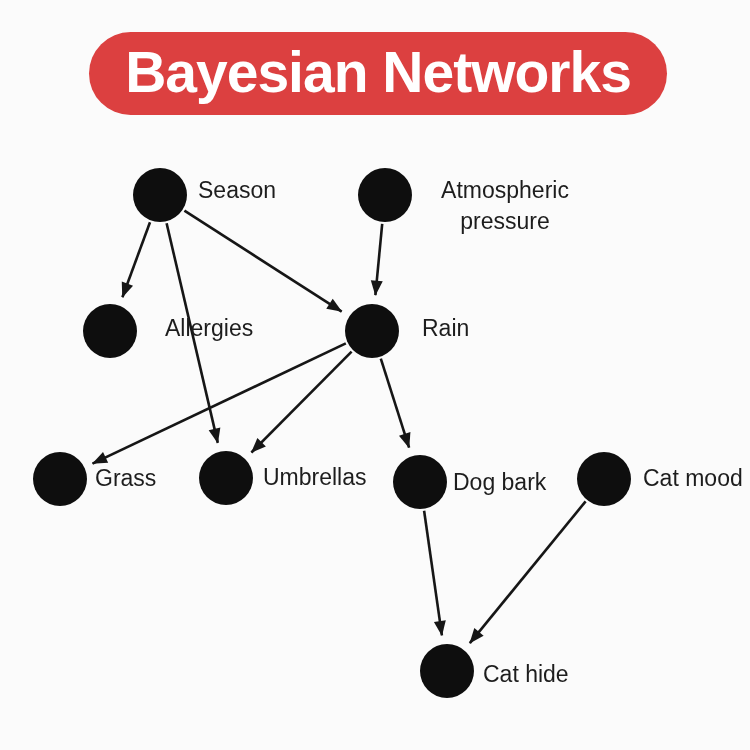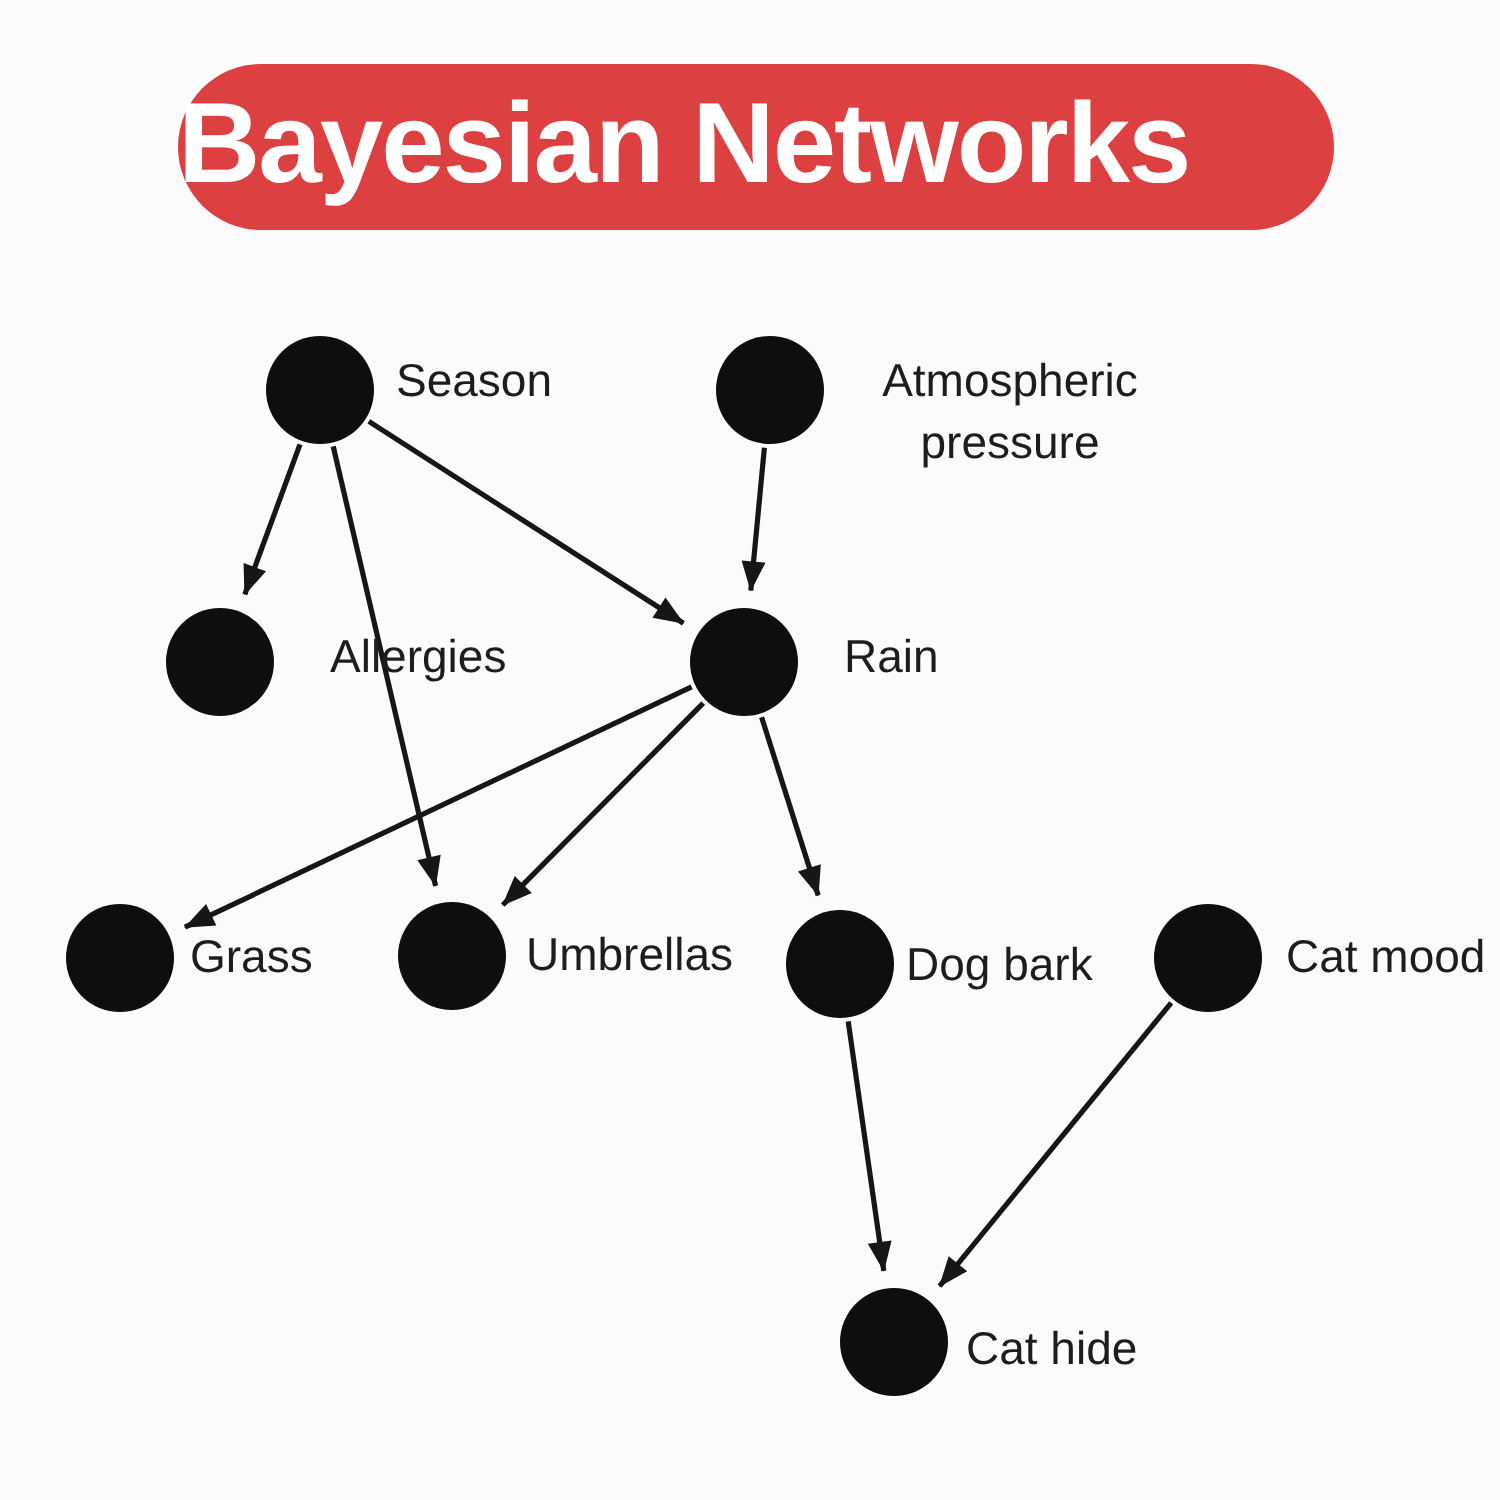--- a/index.html
+++ b/index.html
@@ -20,21 +20,21 @@
   .title-banner {
     position: absolute;
     left: 89px;
     top: 32px;
     width: 578px;
     height: 83px;
     background: #dc4040;
     border-radius: 42px;
     display: flex;
     align-items: center;
-    justify-content: flex-start;
+    justify-content: center;
   }
   .title-text {
     color: #ffffff;
     font-size: 57px;
     font-weight: bold;
     letter-spacing: -1px;
     white-space: nowrap;
     transform: translateY(-2px);
   }
   svg.diagram {

